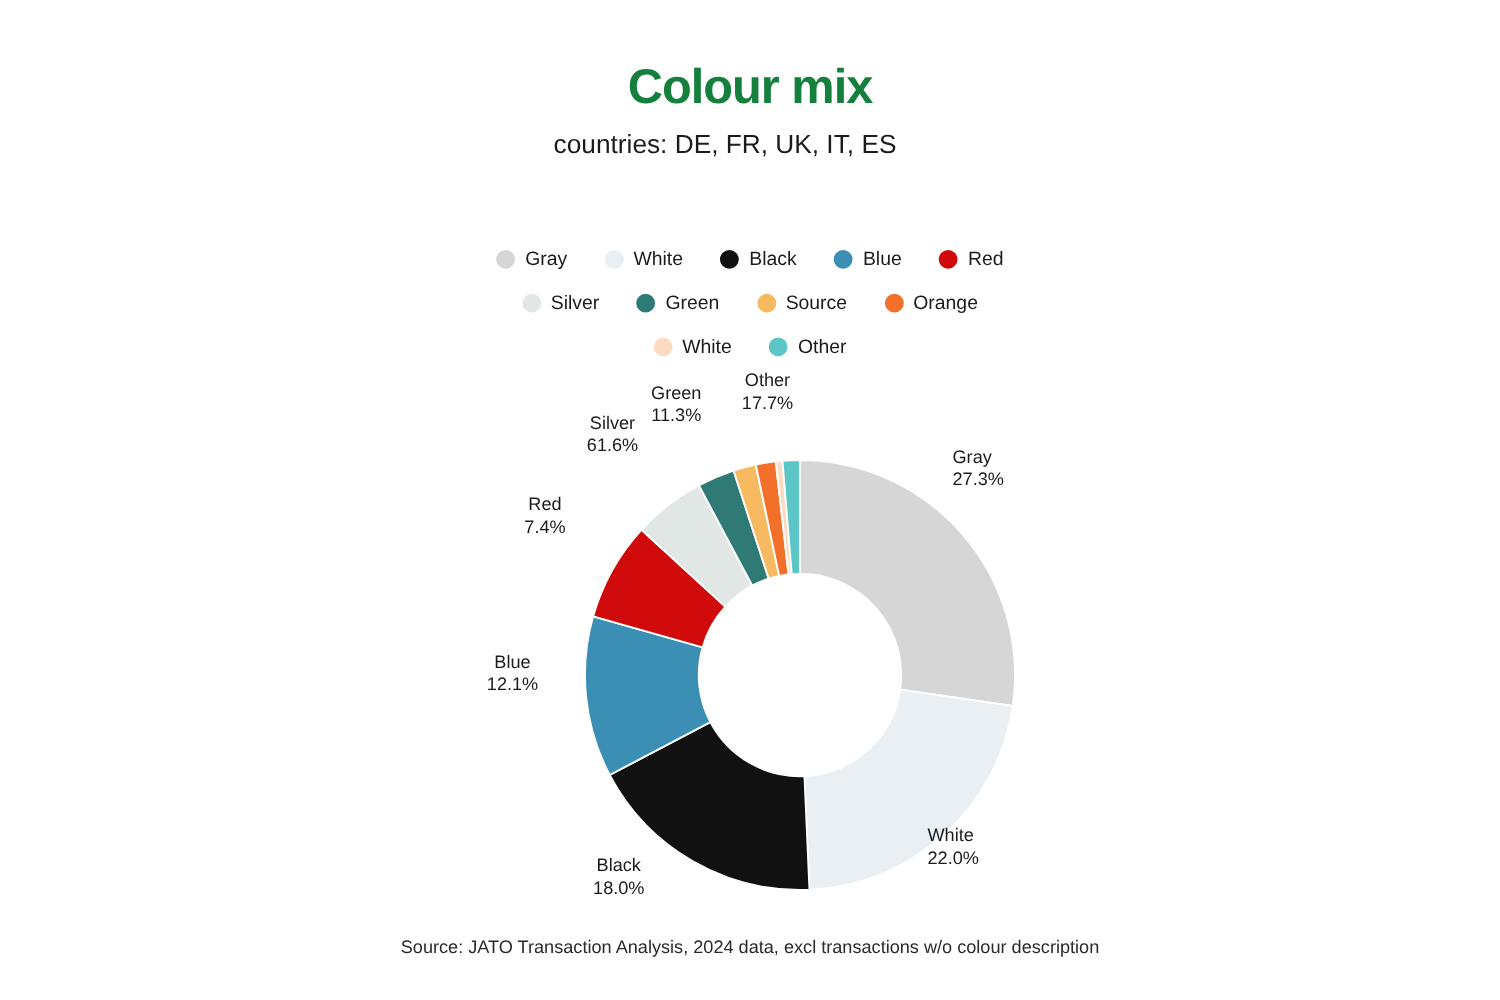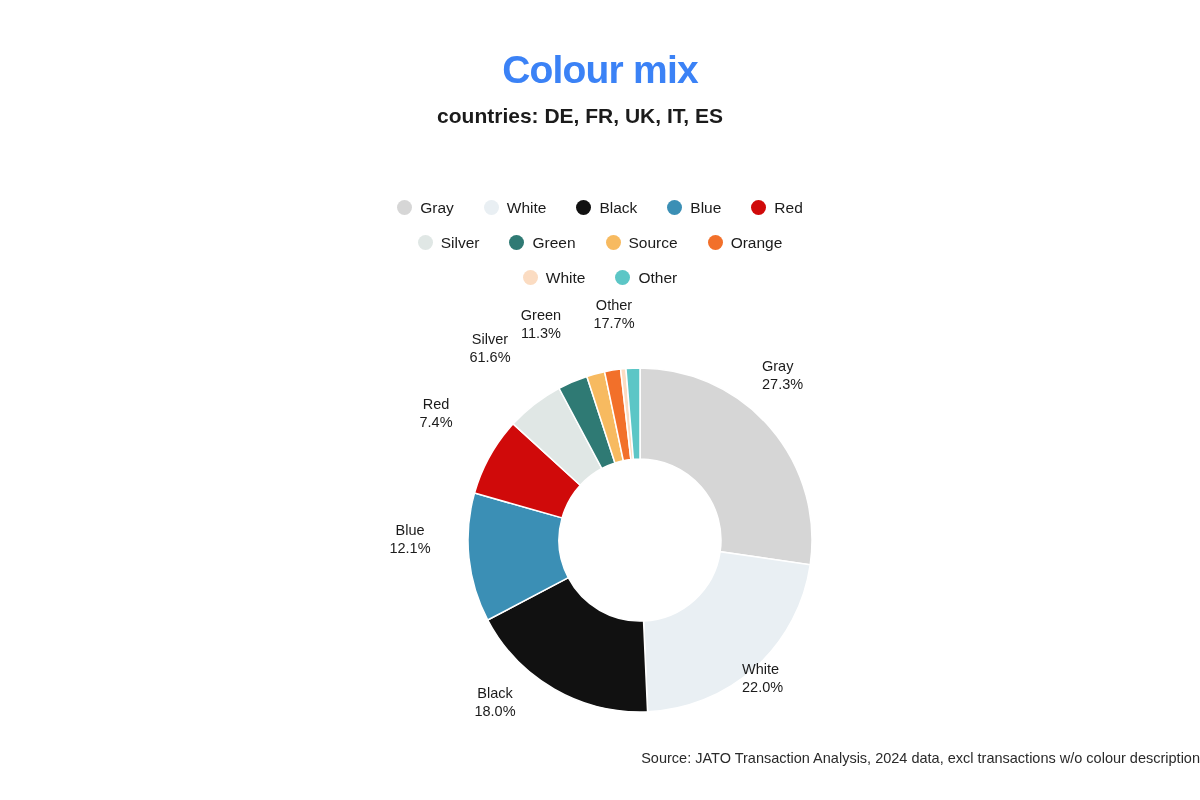--- a/index.html
+++ b/index.html
@@ -23,30 +23,30 @@
   
   .title {
     position: absolute;
     top: 48px;
     left: 0;
     width: 1200px;
     text-align: center;
     font-size: 39px;
     font-weight: 700;
     letter-spacing: -0.8px;
-    color: #3b82f6;
+    color: #15803d;
   }
   .subtitle {
     position: absolute;
     top: 104px;
     left: 0;
     width: 1160px;
     text-align: center;
     font-size: 21px;
-    font-weight: 700;
+    font-weight: 400;
     color: #1b1b1b;
   }
 
   
   .legend {
     position: absolute;
     top: 190px;
     left: 0;
     width: 1200px;
   }
@@ -96,21 +96,21 @@
     color: #1b1b1b;
     white-space: nowrap;
   }
 
   
   .source {
     position: absolute;
     top: 750px;
     left: 0;
     width: 1200px;
-    text-align: right;
+    text-align: center;
     font-size: 14.5px;
     color: #2a2a2a;
   }
 </style>
 </head>
 <body>
 
 <div id="chart-root">
 
   <div class="title">Colour mix</div>

